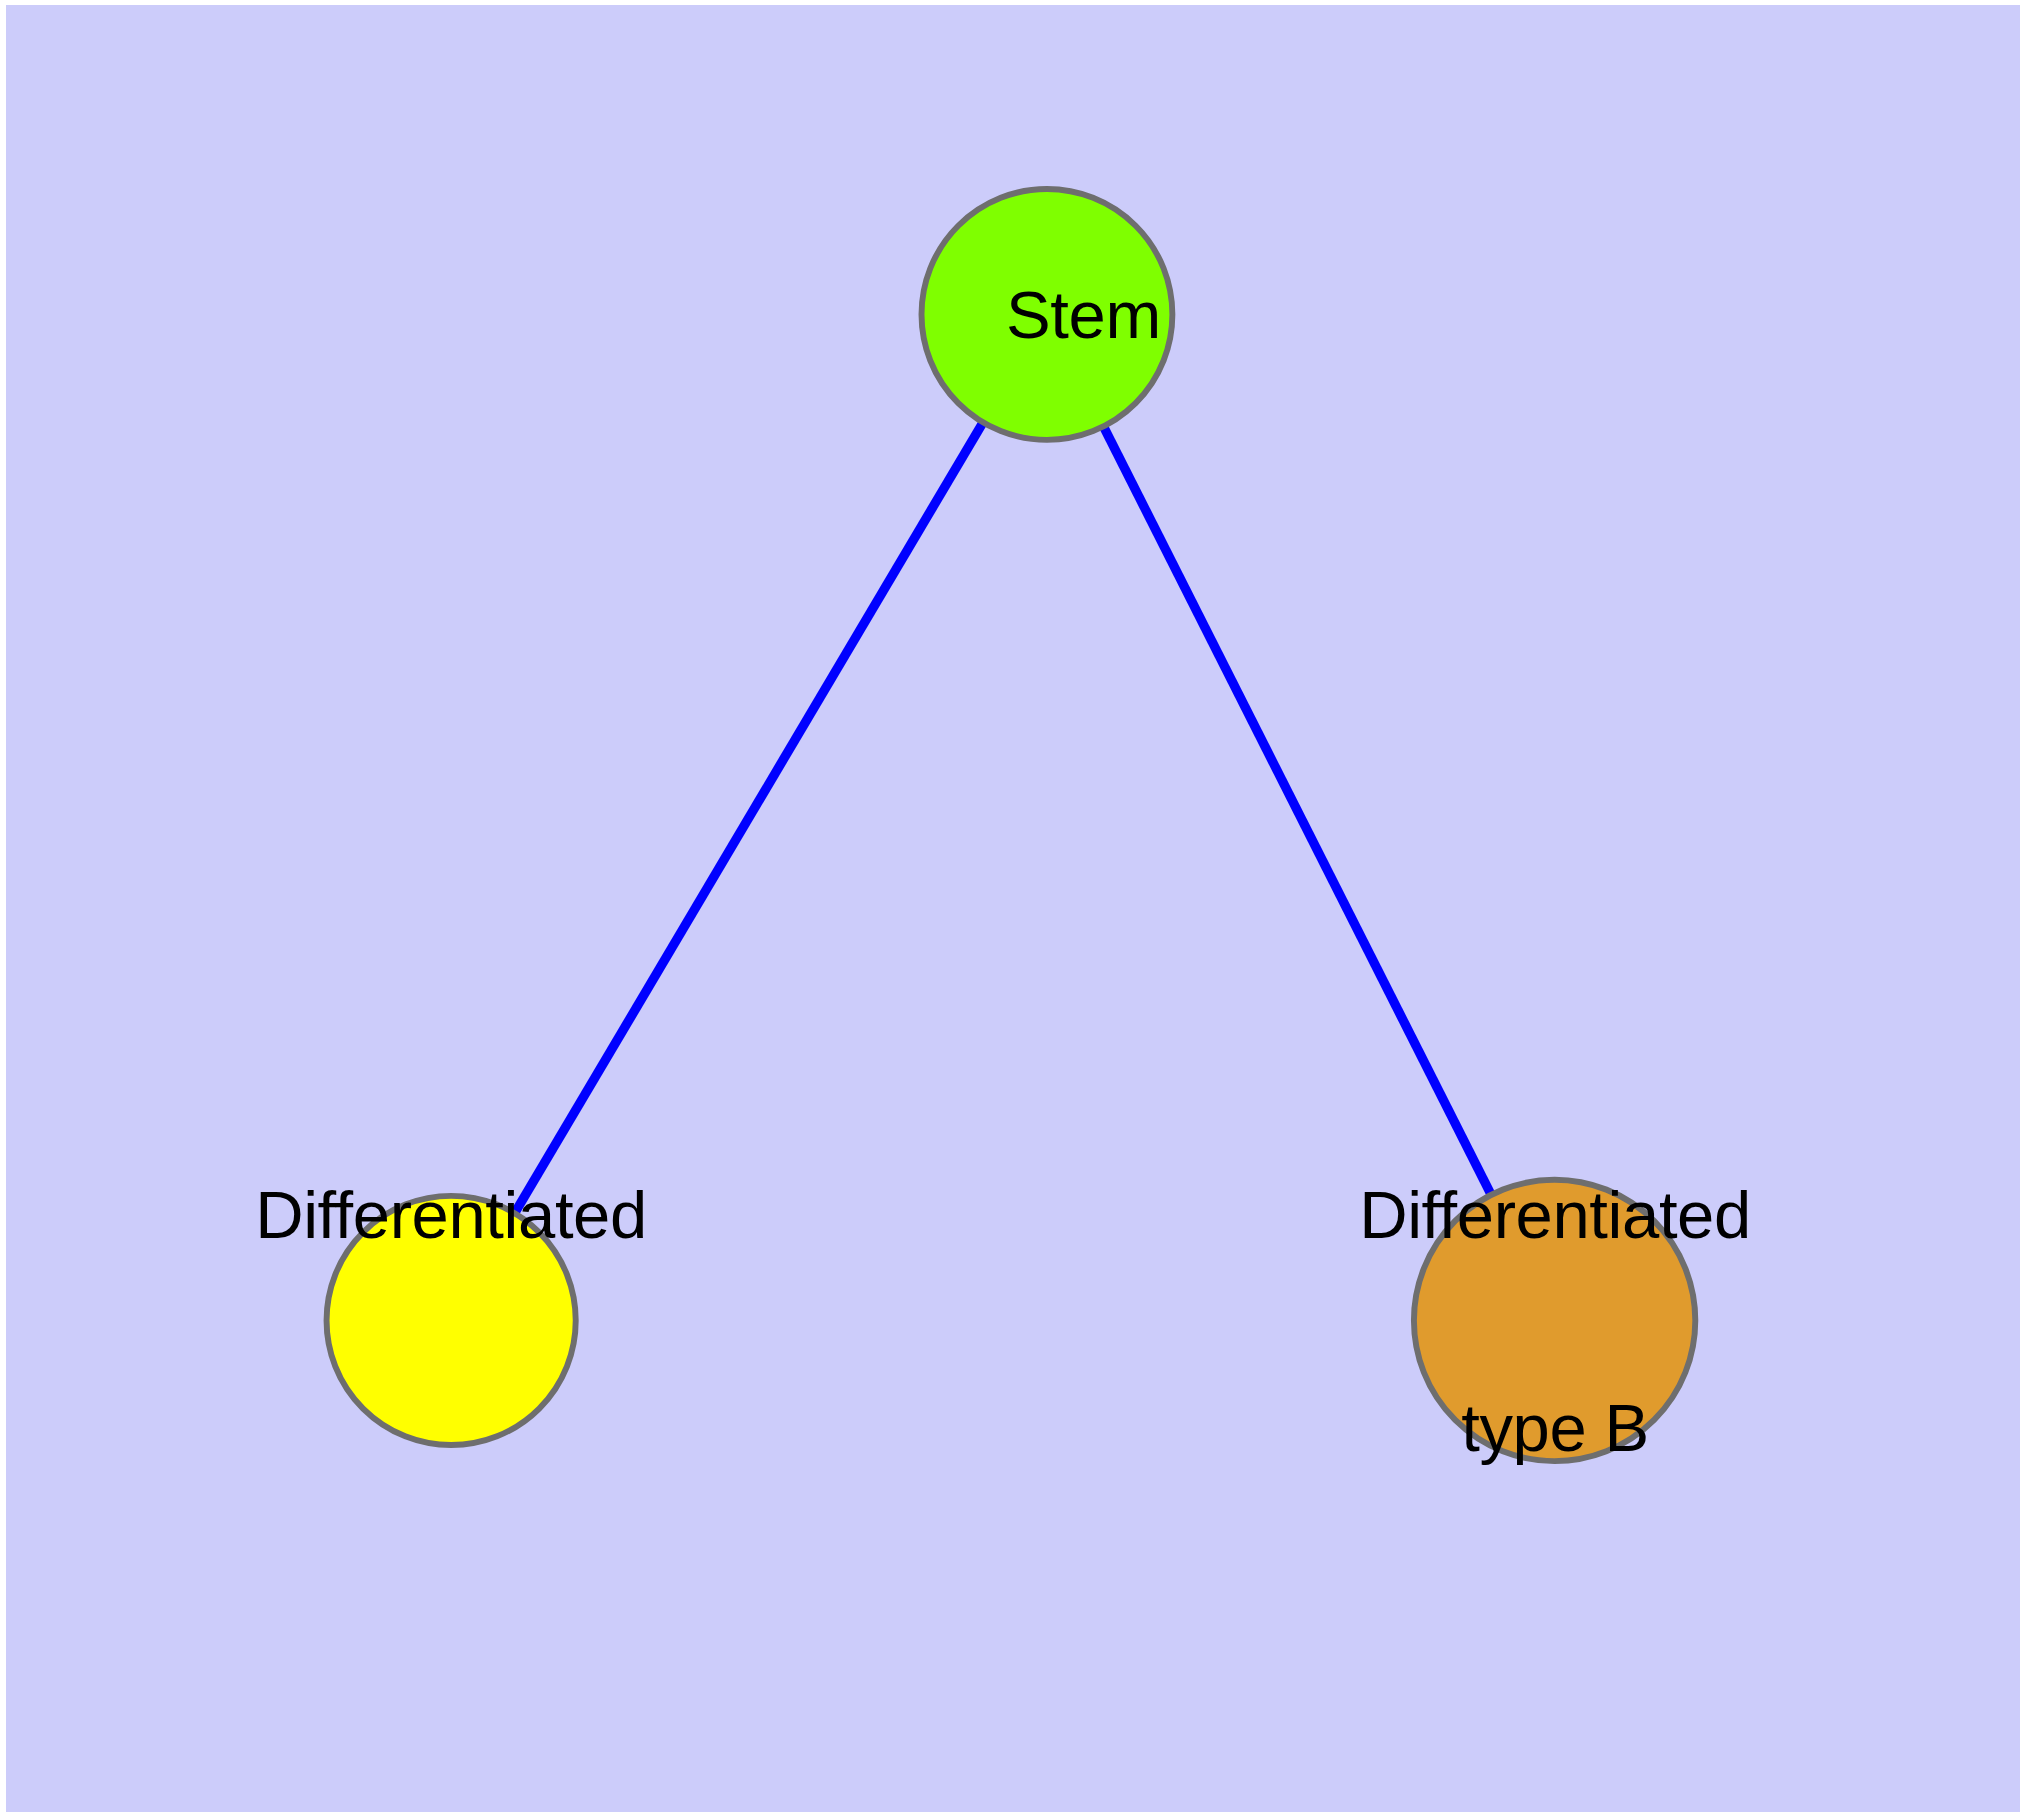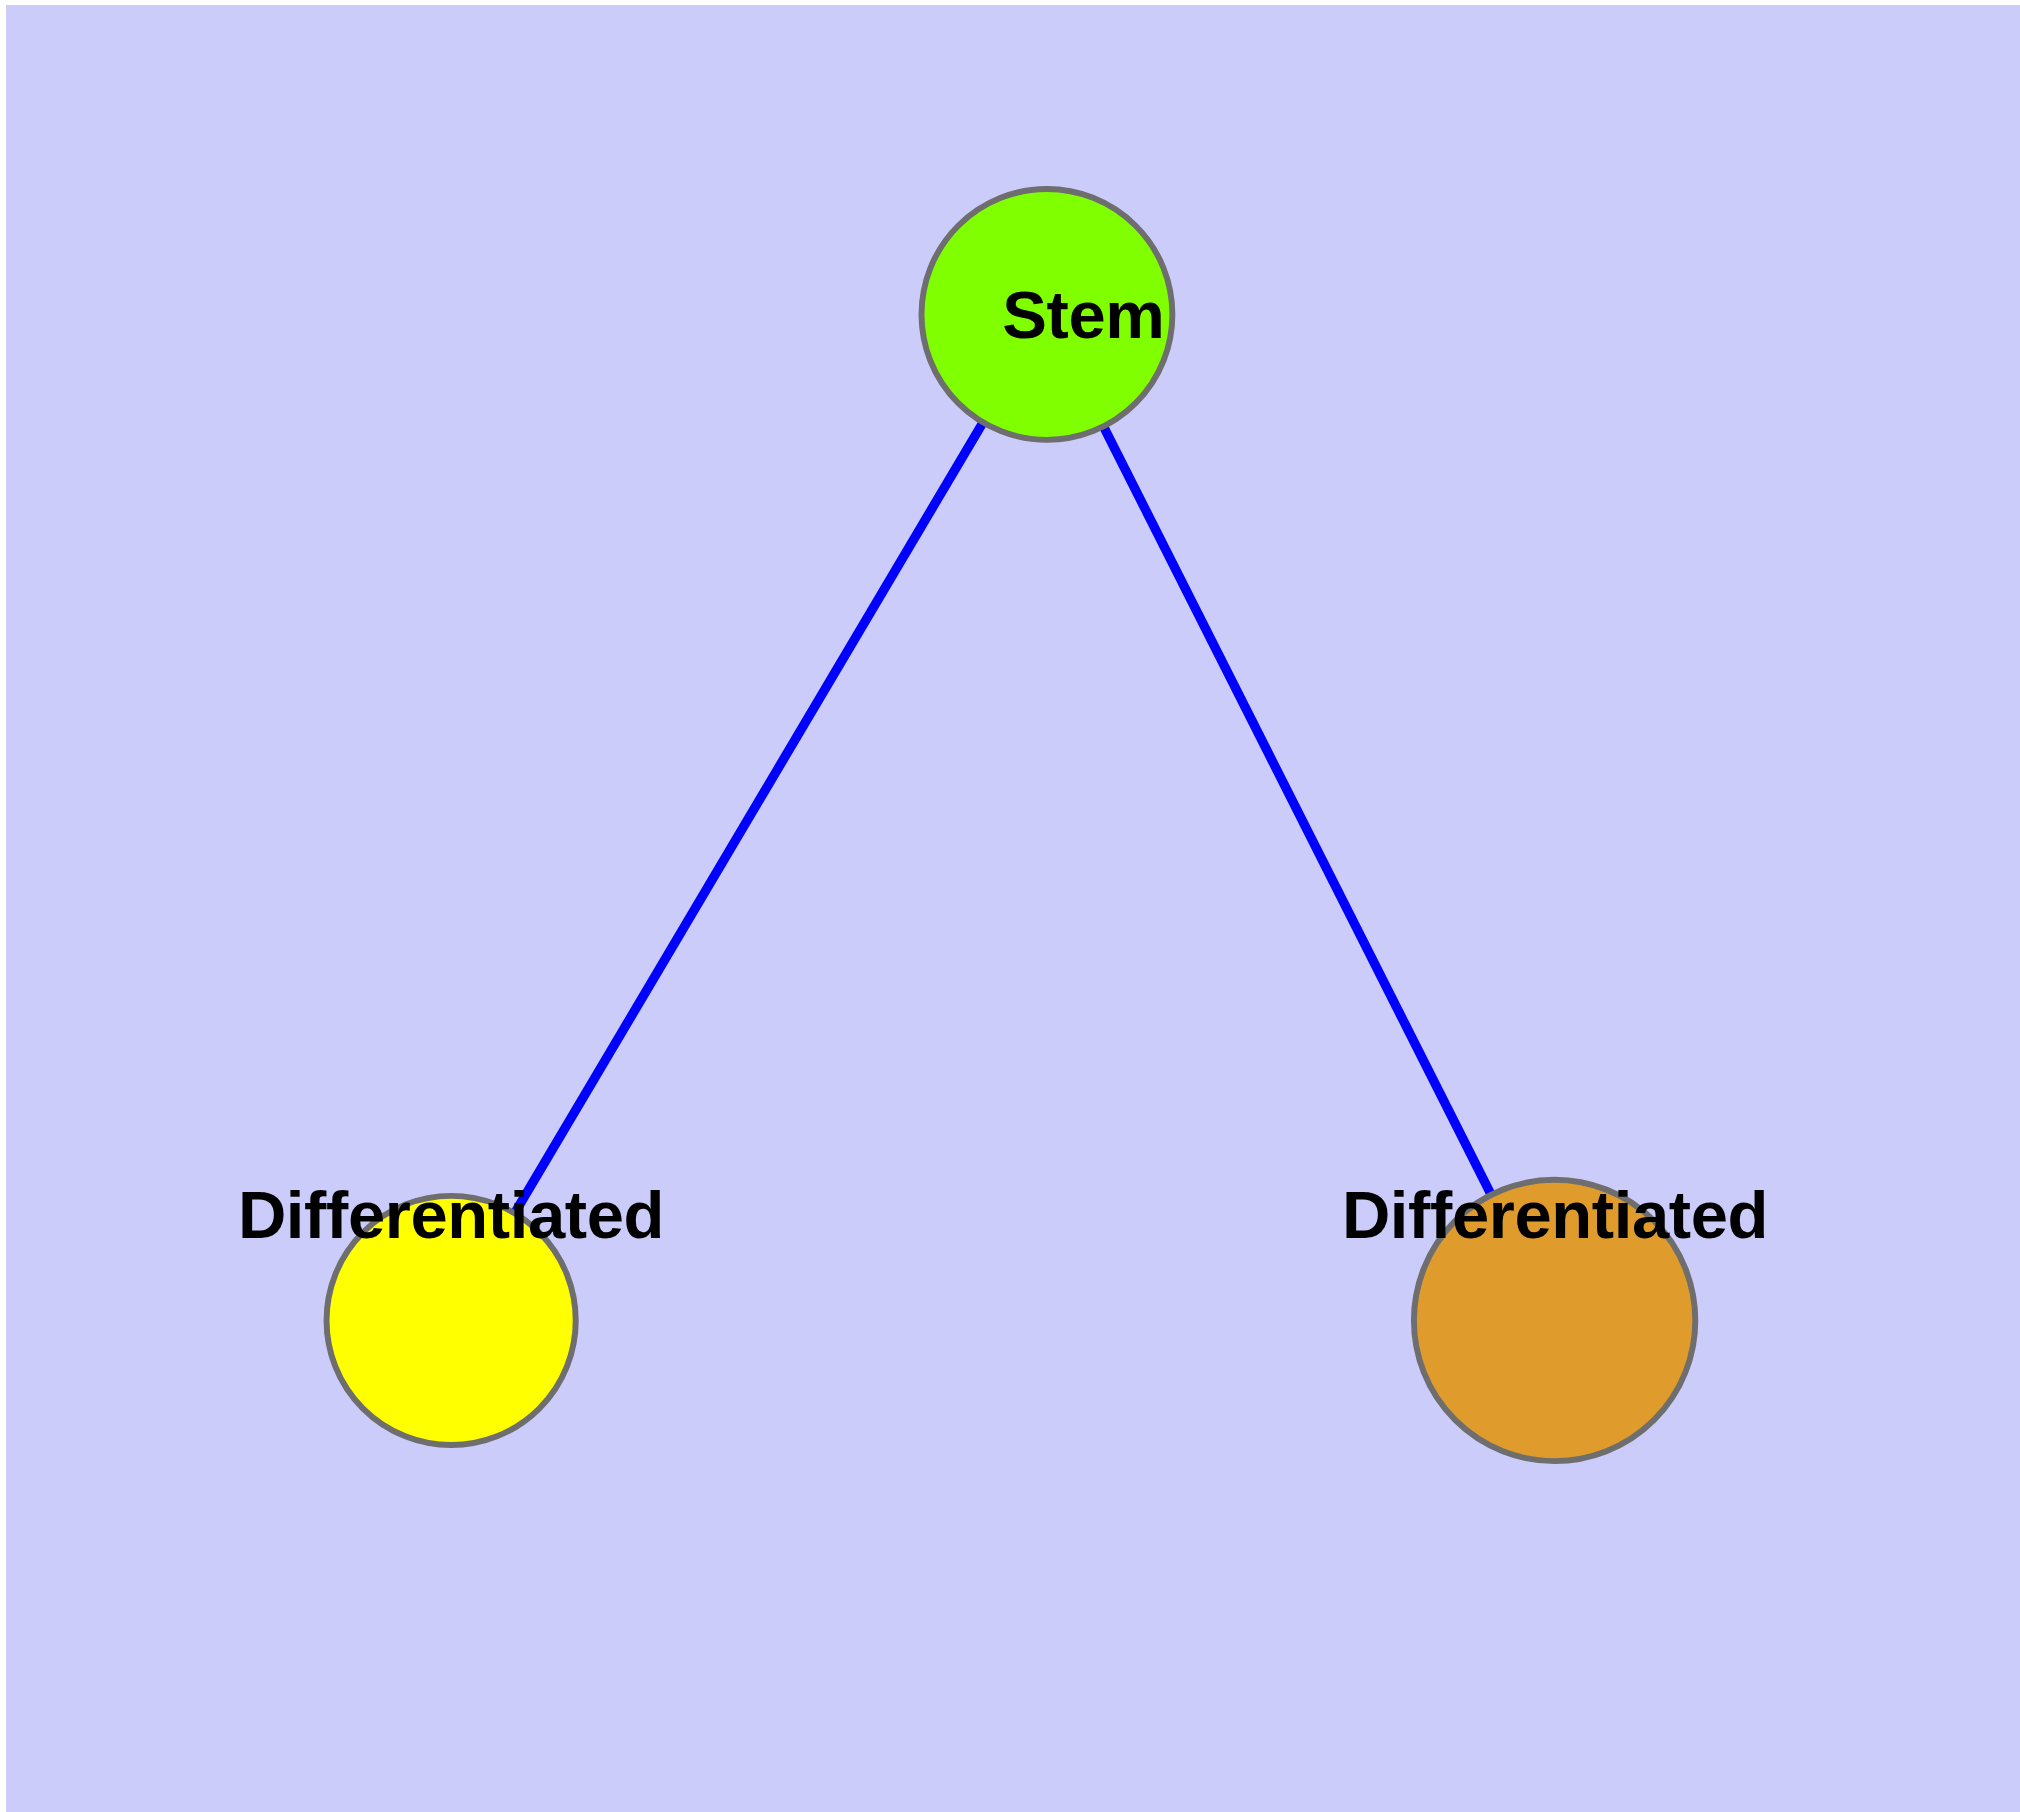--- a/index.html
+++ b/index.html
@@ -33,21 +33,21 @@
     position: absolute;
     left: 0;
     top: 0;
     width: 2021px;
     height: 1812px;
     display: block;
   }
   .node-label {
     position: absolute;
     text-align: center;
-    font-weight: bold;
+    font-weight: normal;
     color: #000000;
     line-height: 1.06;
     white-space: pre;
     letter-spacing: -0.4px;
     pointer-events: none;
     -webkit-font-smoothing: antialiased;
   }
   #label-stem {
     left: 623px;
     top: 257px;
@@ -90,15 +90,16 @@
   <div class="node-label" id="label-stem" style="left: 623px; top: 208px; color: rgb(0, 0, 0);">
     <span>Stem</span>
   </div>
 
   <div class="node-label" id="label-diff-a" style="left: 27px; top: 1037px; color: rgb(0, 0, 0);">
     <div>Differentiated</div>
   </div>
 
   <div class="node-label" id="label-diff-b" style="left: 1131px; top: 1037px; color: rgb(0, 0, 0);">
     <div>Differentiated</div>
+    <div>type B</div>
   </div>
 </div>
 
 
 </body></html>

